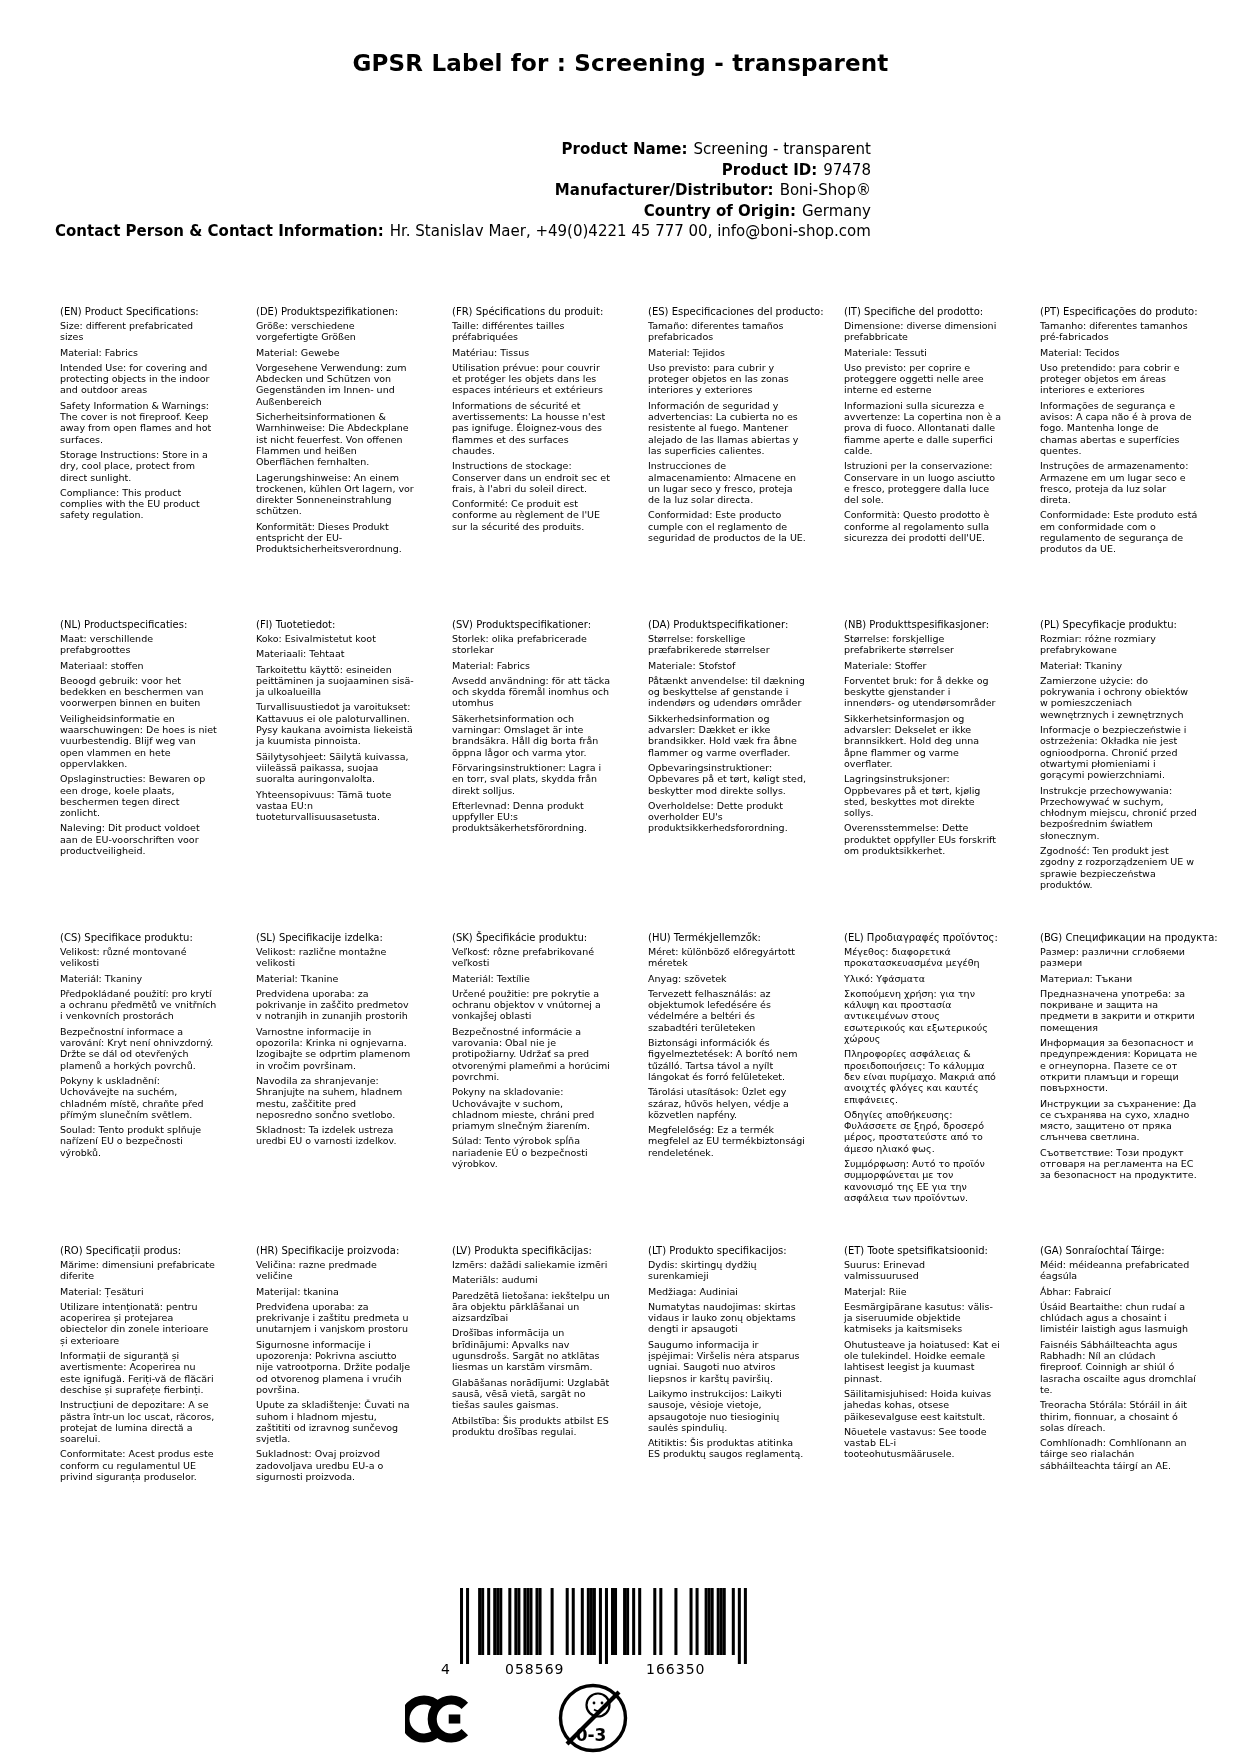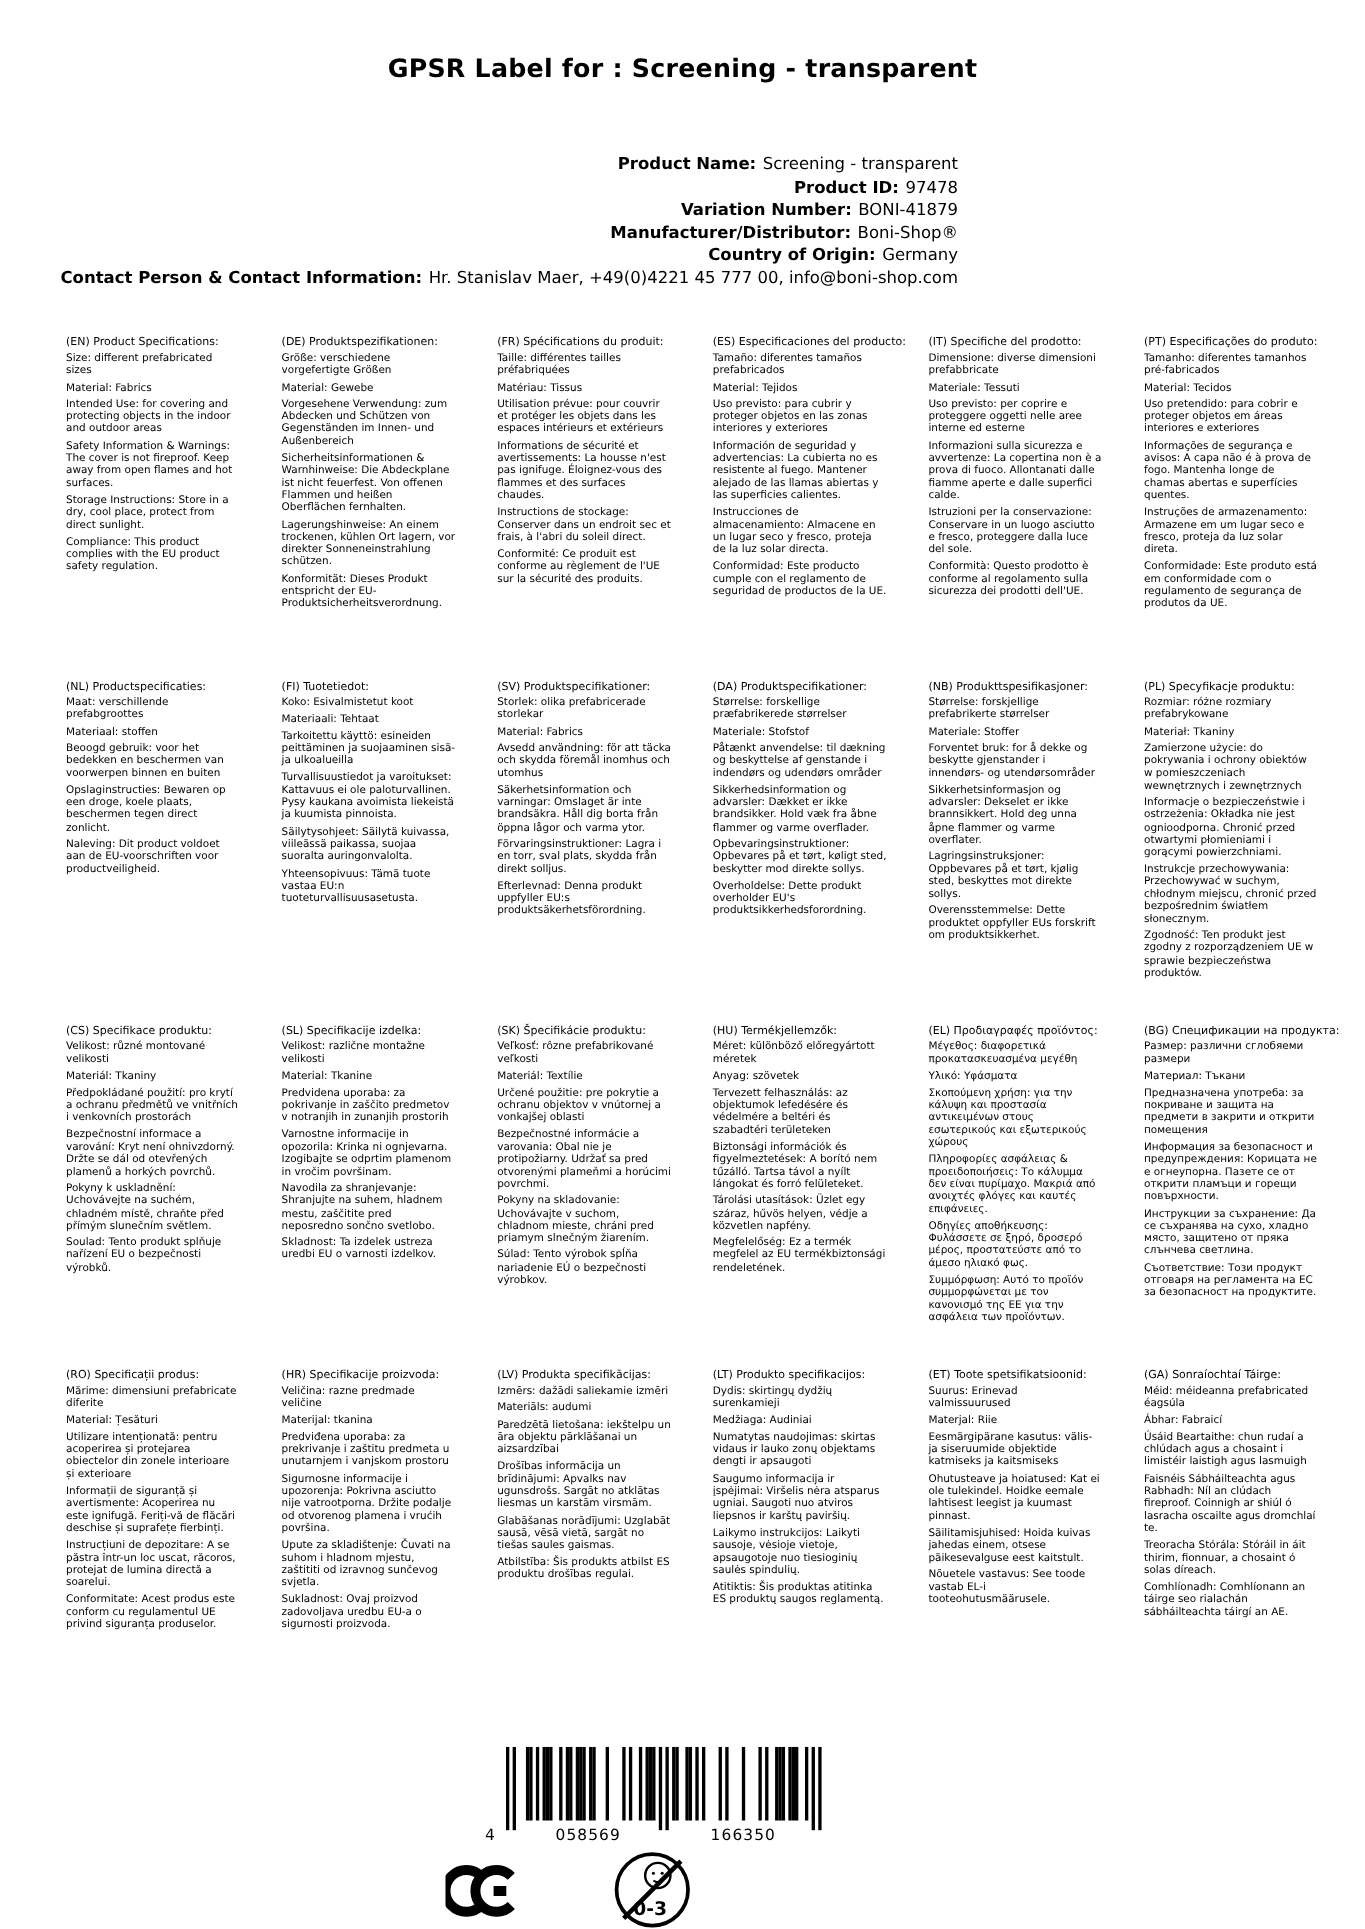--- a/index.html
+++ b/index.html
@@ -36,21 +36,20 @@
 <body>
 
 <div class="page">
   <h1 class="title">GPSR Label for : Screening - transparent</h1>
 
   <div class="product-info">
   <div class="pi-row"><span class="pi-label">Product Name:</span><span class="pi-value">Screening - transparent</span></div>
 
   <div class="pi-row"><span class="pi-label">Product ID:</span><span class="pi-value">97478</span></div>
 
-  <div class="pi-row"><span class="pi-label">Variation Number:</span><span class="pi-value">BONI-41879</span></div>
 
   <div class="pi-row"><span class="pi-label">Manufacturer/Distributor:</span><span class="pi-value">Boni-Shop®</span></div>
 
   <div class="pi-row"><span class="pi-label">Country of Origin:</span><span class="pi-value">Germany</span></div>
 
   <div class="pi-row"><span class="pi-label">Contact Person &amp; Contact Information:</span><span class="pi-value">Hr. Stanislav Maer, +49(0)4221 45 777 00, info@boni-shop.com</span></div>
 </div>
 
   <div class="grid">
   <div class="block">
@@ -111,20 +110,21 @@
         <div class="para">Informações de segurança e avisos: A capa não é à prova de fogo. Mantenha longe de chamas abertas e superfícies quentes.</div>
         <div class="para">Instruções de armazenamento: Armazene em um lugar seco e fresco, proteja da luz solar direta.</div>
         <div class="para">Conformidade: Este produto está em conformidade com o regulamento de segurança de produtos da UE.</div>
       </div>
 
   <div class="block">
     <div class="bh">(NL) Productspecificaties:</div>
   <div class="para">Maat: verschillende prefabgroottes</div>
         <div class="para">Materiaal: stoffen</div>
         <div class="para">Beoogd gebruik: voor het bedekken en beschermen van voorwerpen binnen en buiten</div>
+        <div class="para">Veiligheidsinformatie en waarschuwingen: De hoes is niet vuurbestendig. Blijf weg van open vlammen en hete oppervlakken.</div>
         <div class="para">Opslaginstructies: Bewaren op een droge, koele plaats, beschermen tegen direct zonlicht.</div>
         <div class="para">Naleving: Dit product voldoet aan de EU-voorschriften voor productveiligheid.</div>
       </div>
 
   <div class="block">
     <div class="bh">(FI) Tuotetiedot:</div>
   <div class="para">Koko: Esivalmistetut koot</div>
         <div class="para">Materiaali: Tehtaat</div>
         <div class="para">Tarkoitettu käyttö: esineiden peittäminen ja suojaaminen sisä- ja ulkoalueilla</div>
         <div class="para">Turvallisuustiedot ja varoitukset: Kattavuus ei ole paloturvallinen. Pysy kaukana avoimista liekeistä ja kuumista pinnoista.</div>
@@ -271,21 +271,21 @@
         <div class="para">Laikymo instrukcijos: Laikyti sausoje, vėsioje vietoje, apsaugotoje nuo tiesioginių saulės spindulių.</div>
         <div class="para">Atitiktis: Šis produktas atitinka ES produktų saugos reglamentą.</div>
       </div>
 
   <div class="block">
     <div class="bh">(ET) Toote spetsifikatsioonid:</div>
   <div class="para">Suurus: Erinevad valmissuurused</div>
         <div class="para">Materjal: Riie</div>
         <div class="para">Eesmärgipärane kasutus: välis- ja siseruumide objektide katmiseks ja kaitsmiseks</div>
         <div class="para">Ohutusteave ja hoiatused: Kat ei ole tulekindel. Hoidke eemale lahtisest leegist ja kuumast pinnast.</div>
-        <div class="para">Säilitamisjuhised: Hoida kuivas jahedas einem, otsese päikesevalguse eest kaitstult.</div>
+        <div class="para">Säilitamisjuhised: Hoida kuivas jahedas kohas, otsese päikesevalguse eest kaitstult.</div>
         <div class="para">Nõuetele vastavus: See toode vastab EL-i tooteohutusmäärusele.</div>
       </div>
 
   <div class="block">
     <div class="bh">(GA) Sonraíochtaí Táirge:</div>
   <div class="para">Méid: méideanna prefabricated éagsúla</div>
         <div class="para">Ábhar: Fabraicí</div>
         <div class="para">Úsáid Beartaithe: chun rudaí a chlúdach agus a chosaint i limistéir laistigh agus lasmuigh</div>
         <div class="para">Faisnéis Sábháilteachta agus Rabhadh: Níl an clúdach fireproof. Coinnigh ar shiúl ó lasracha oscailte agus dromchlaí te.</div>
         <div class="para">Treoracha Stórála: Stóráil in áit thirim, fionnuar, a chosaint ó solas díreach.</div>

